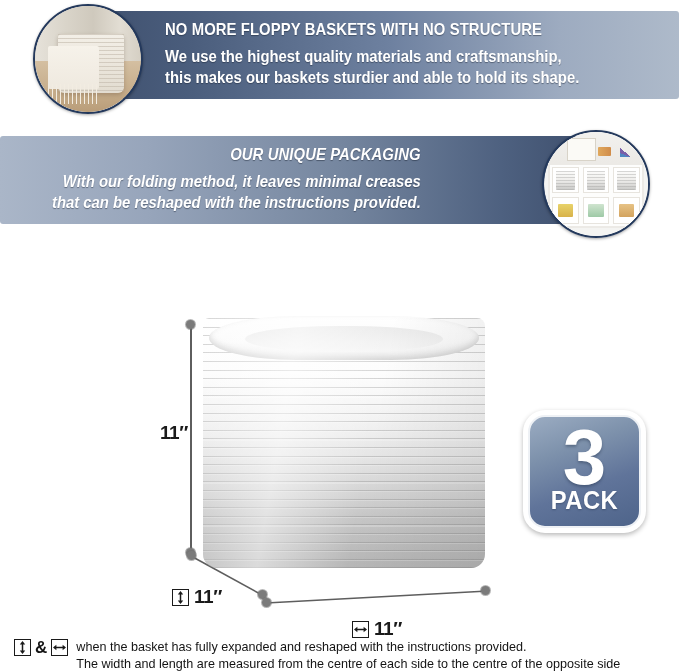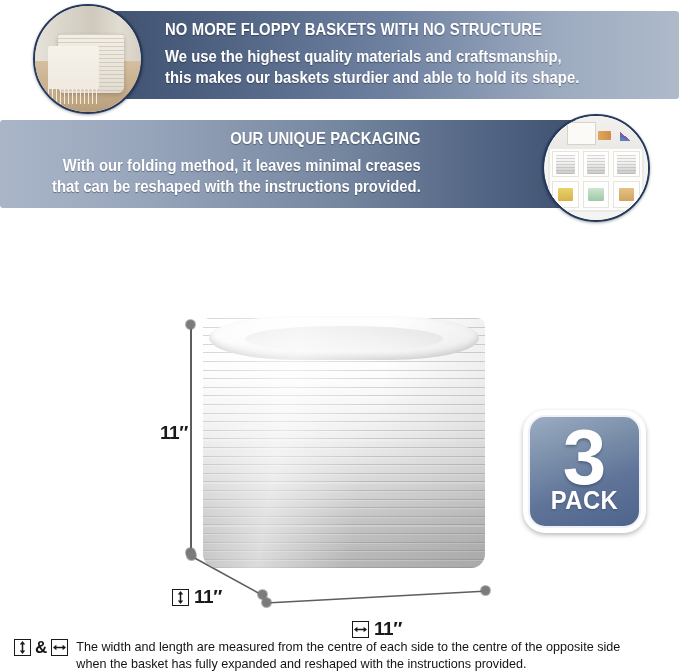--- a/index.html
+++ b/index.html
@@ -181,21 +181,21 @@
       <div class="inner ph1">
         <div class="wall"></div>
           <div class="floor"></div>
         <div class="basket"></div>
           <div class="throw"></div>
           <div class="fringe"></div>
       </div>
     </div>
   </div>
 
-  <div class="feature" style="top:112px;height:104px;">
+  <div class="feature" style="top:128px;height:104px;font-style:italic;">
     <div class="band rtl" style="left:0;top:8px;width:589px;"></div>
     <div class="band-txt b-head right" style="right:151px;top:17px;">OUR UNIQUE PACKAGING</div>
     <div class="band-txt b-body right" style="right:151px;top:43px;text-align:right;">
       <div>With our folding method, it leaves minimal creases</div>
       <div>that can be reshaped with the instructions provided.</div>
     </div>
     <div class="circ" style="left:542px;top:2px;width:104px;height:104px;">
       <div class="inner ph2">
         <div class="topwall"></div>
         <div class="frame"></div>
@@ -295,18 +295,18 @@
       <span class="amp">&amp;</span>
       <span class="arrow-box">
         <svg width="13" height="9" viewBox="0 0 13 9">
           <line x1="1.5" y1="4.5" x2="11.5" y2="4.5" stroke="#1a1a1a" stroke-width="1.5"></line>
           <polygon points="0,4.5 3.4,1.8 3.4,7.2" fill="#1a1a1a"></polygon>
           <polygon points="13,4.5 9.6,1.8 9.6,7.2" fill="#1a1a1a"></polygon>
         </svg>
       </span>
     </div>
     <div class="footer-text">
+      <div>when the basket has fully expanded and reshaped with the instructions provided.</div>
       <div>The width and length are measured from the centre of each side to the centre of the opposite side</div>
-      <div>when the basket has fully expanded and reshaped with the instructions provided.</div>
     </div>
   </div>
 
 </div>
 
 </body></html>

